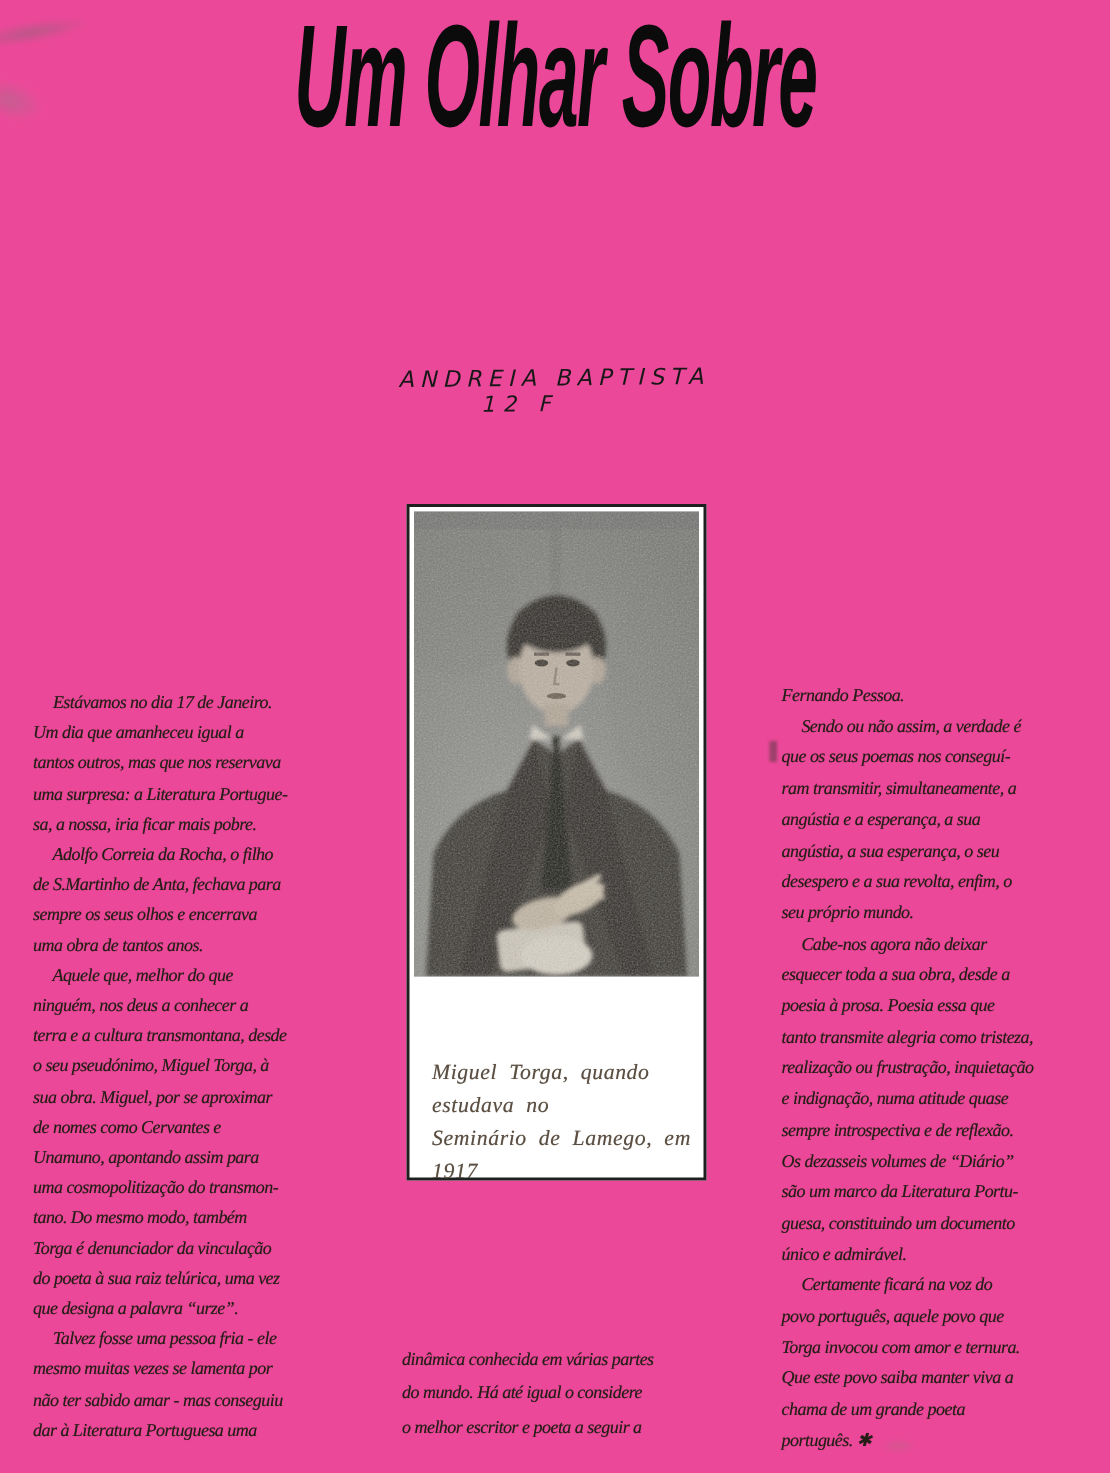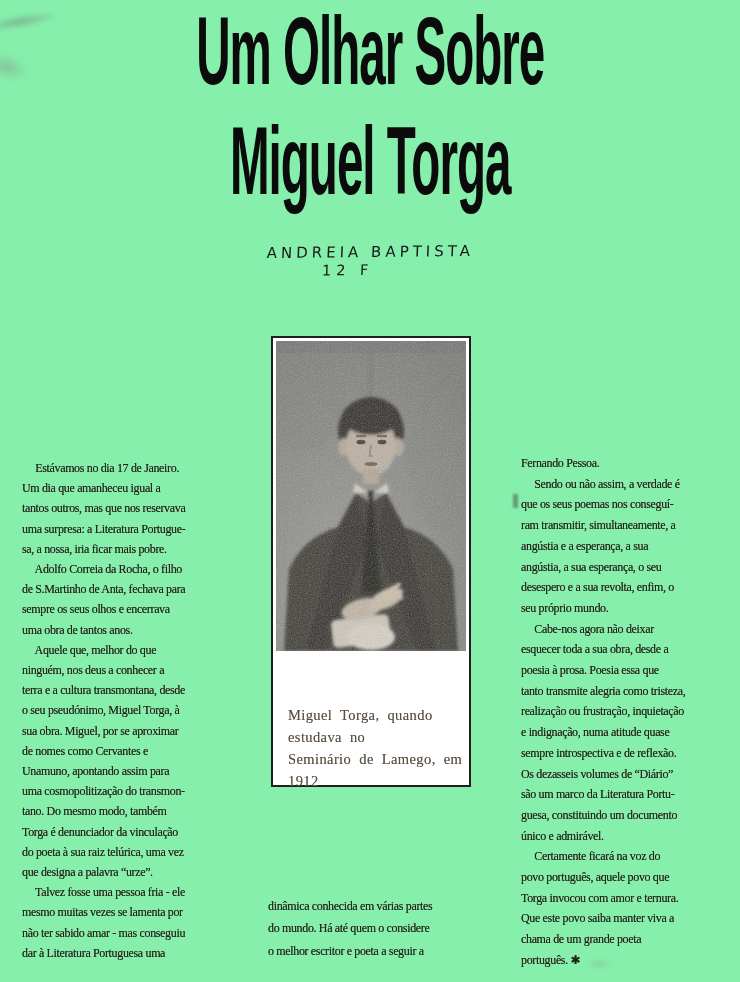--- a/index.html
+++ b/index.html
@@ -1,24 +1,25 @@
 <!DOCTYPE html>
 <html><head>
 <meta charset="utf-8">
 <title>Um Olhar Sobre Miguel Torga</title>
 <style>
   html,body{margin:0;padding:0;background:#e9e9e9;}
   .page{
     position:relative;
     width:740px;height:982px;
     margin:0 auto;
-    background:#86efac;
+    background:#ec4899;
     overflow:hidden;
     font-family:"Liberation Serif",serif;
     color:#251e17;
+    font-style:italic;
   }
 
   
   .title-line{position:absolute;left:0;width:100%;text-align:center;white-space:nowrap;}
   .title-line span{
     display:inline-block;
     font-family:"Liberation Sans",sans-serif;
     font-weight:700;
     font-size:97px;
     line-height:.92;
@@ -95,23 +96,20 @@
 
 <div class="page">
 
   <div class="smudge sm1"></div>
   <div class="smudge sm2"></div>
   <div class="smudge sp1"></div>
   <div class="smudge sp2"></div>
 
   <div class="title-line t1">
     <span>Um Olhar Sobre</span>
-  </div>
-  <div class="title-line t2">
-    <span>Miguel Torga</span>
   </div>
 
   <div class="byline">
     <div class="b1">ANDREIA BAPTISTA</div>
     <div class="b2">12 F</div>
   </div>
 
   <figure class="photo-box" style="margin:0">
     <div class="photo-img">
       <svg viewBox="0 0 190 310" preserveAspectRatio="none" aria-hidden="true">
@@ -174,21 +172,21 @@
           <ellipse cx="110" cy="258" rx="18" ry="9" fill="#cabda9" transform="rotate(-26 110 258)"></ellipse>
           <rect x="104" y="246" width="22" height="4" rx="2" fill="#cfc3ae" transform="rotate(-28 115 248)"></rect>
           <rect x="106" y="252" width="22" height="4" rx="2" fill="#cfc3ae" transform="rotate(-26 117 254)"></rect>
           <rect x="108" y="258" width="20" height="4" rx="2" fill="#c7bba6" transform="rotate(-24 118 260)"></rect>
         </g>
 
         <rect x="0" y="0" width="190" height="310" filter="url(#grain)" opacity=".5"></rect>
       </svg>
     </div>
     <figcaption class="caption">Miguel Torga, quando estudava no
-Seminário de Lamego, em 1912</figcaption>
+Seminário de Lamego, em 1917</figcaption>
   </figure>
 
   <div class="column col-left">     Estávamos no dia 17 de Janeiro.
 Um dia que amanheceu igual a
 tantos outros, mas que nos reservava
 uma surpresa: a Literatura Portugue-
 sa, a nossa, iria ficar mais pobre.
      Adolfo Correia da Rocha, o filho
 de S.Martinho de Anta, fechava para
 sempre os seus olhos e encerrava
@@ -203,21 +201,21 @@
 uma cosmopolitização do transmon-
 tano. Do mesmo modo, também
 Torga é denunciador da vinculação
 do poeta à sua raiz telúrica, uma vez
 que designa a palavra “urze”.
      Talvez fosse uma pessoa fria - ele
 mesmo muitas vezes se lamenta por
 não ter sabido amar - mas conseguiu
 dar à Literatura Portuguesa uma</div>
   <div class="column col-mid">dinâmica conhecida em várias partes
-do mundo. Há até quem o considere
+do mundo. Há até igual o considere
 o melhor escritor e poeta a seguir a</div>
   <div class="column col-right">Fernando Pessoa.
      Sendo ou não assim, a verdade é
 que os seus poemas nos conseguí-
 ram transmitir, simultaneamente, a
 angústia e a esperança, a sua
 angústia, a sua esperança, o seu
 desespero e a sua revolta, enfim, o
 seu próprio mundo.
      Cabe-nos agora não deixar

